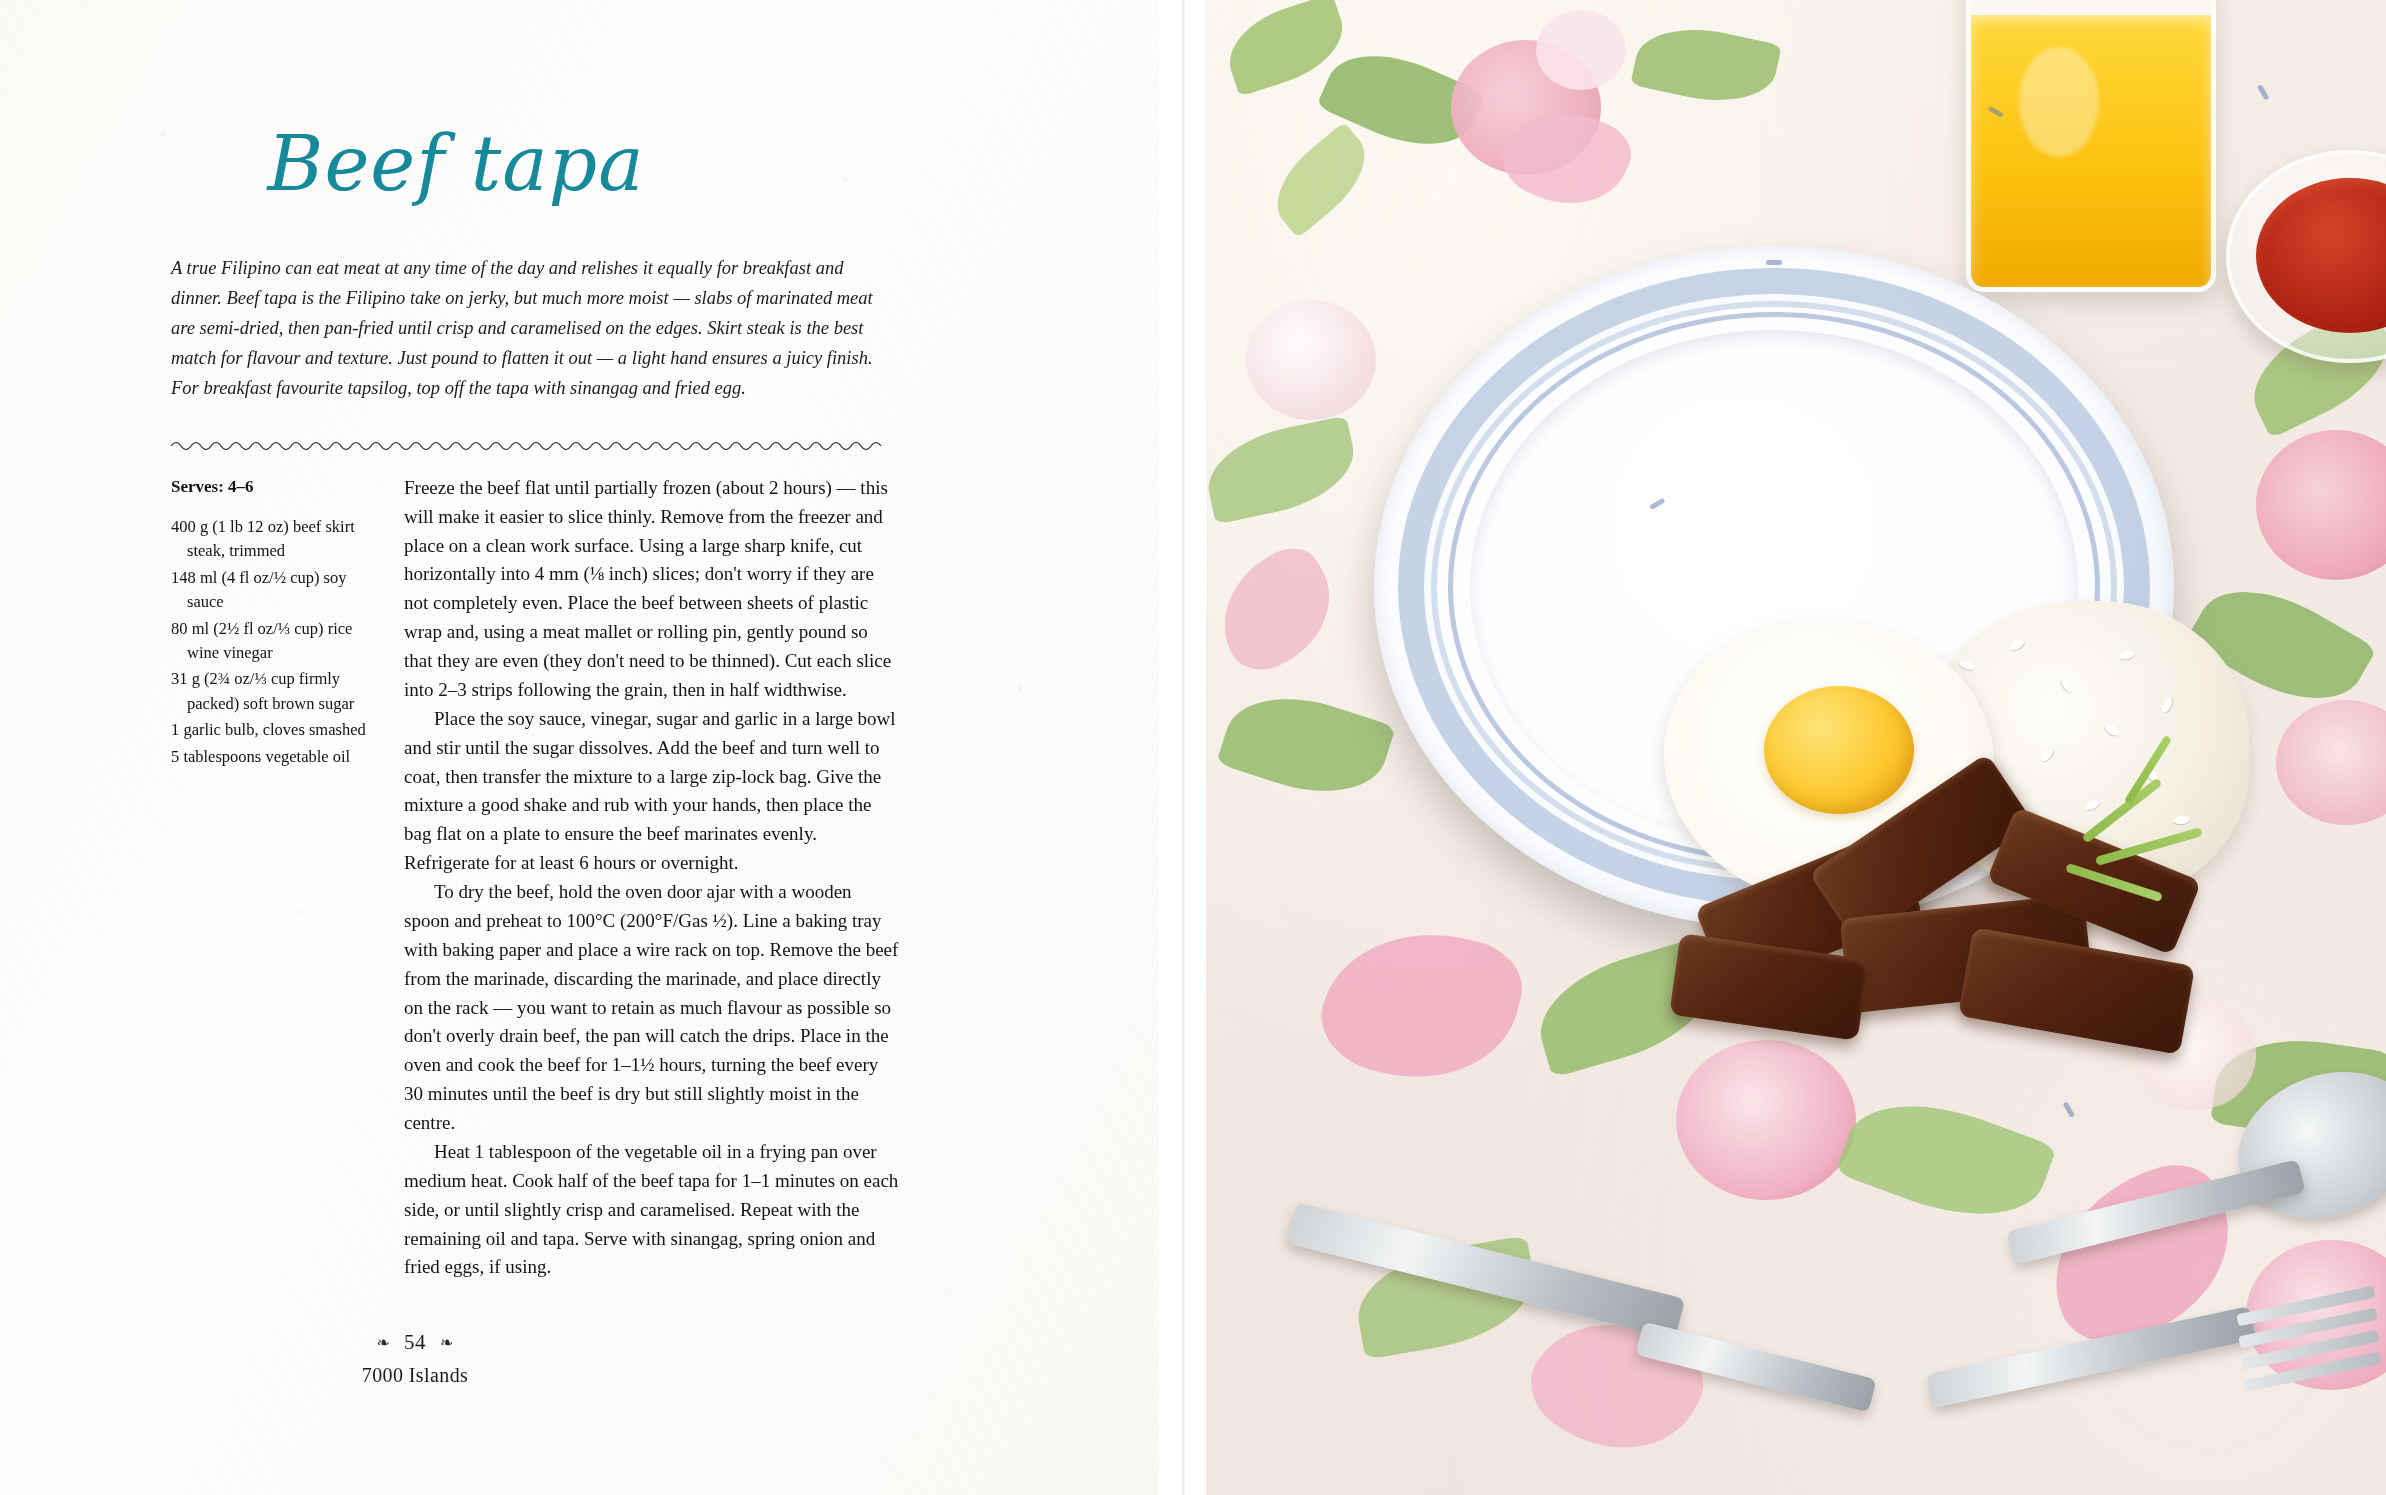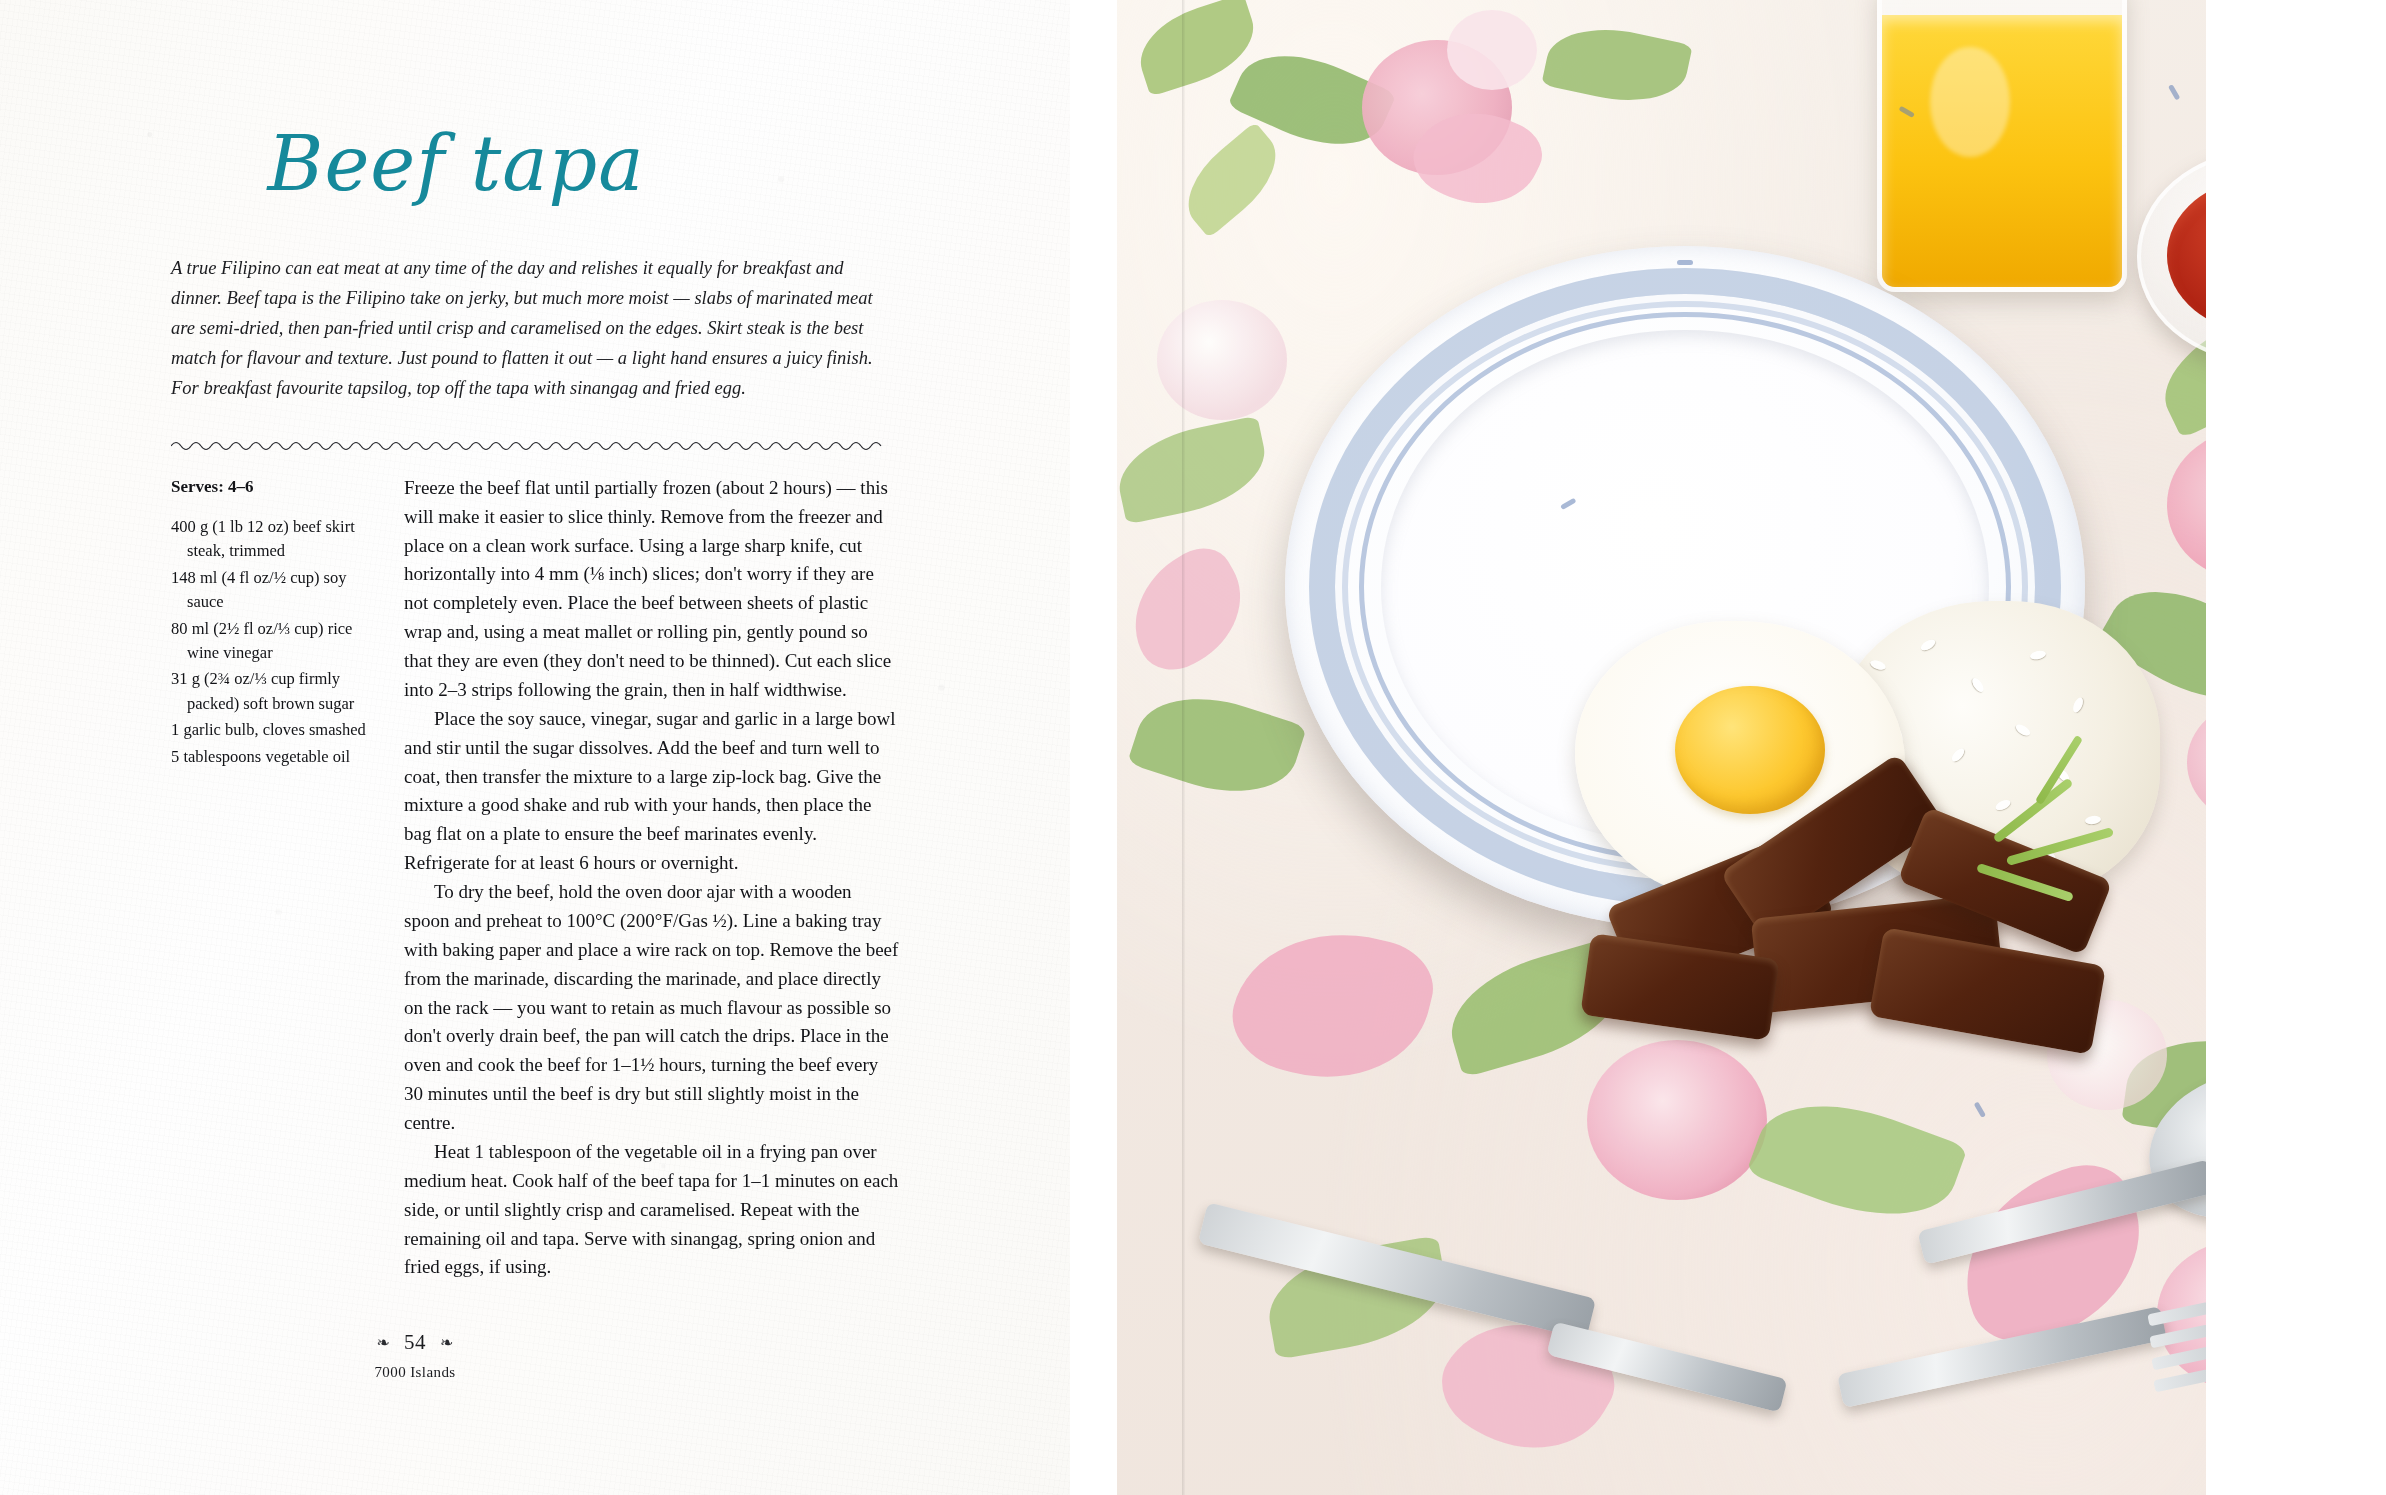--- a/index.html
+++ b/index.html
@@ -9,21 +9,21 @@
   }
   body {
     width: 2386px;
     height: 1495px;
     overflow: hidden;
     font-family: "Liberation Serif", serif;
   }
 
   .spread {
     position: relative;
-    width: 2206px;
+    width: 2386px;
     height: 1495px;
     display: flex;
     gap: 47px;
   }
 
   
   .left-page {
     position: relative;
     width: 1182px;
     height: 1495px;
@@ -154,21 +154,21 @@
     gap: 14px;
     color: #1a1b1f;
   }
   .folio-num {
     font-size: 21px;
     letter-spacing: 0.5px;
   }
   .orn { color: #2a2b30; }
   .book-title {
     margin-top: 9px;
-    font-size: 15px;
+    font-size: 20px;
     letter-spacing: 0.4px;
     color: #1a1b1f;
   }
 
   
   .right-page {
     position: relative;
     width: 1204px;
     height: 1495px;
     overflow: hidden;

